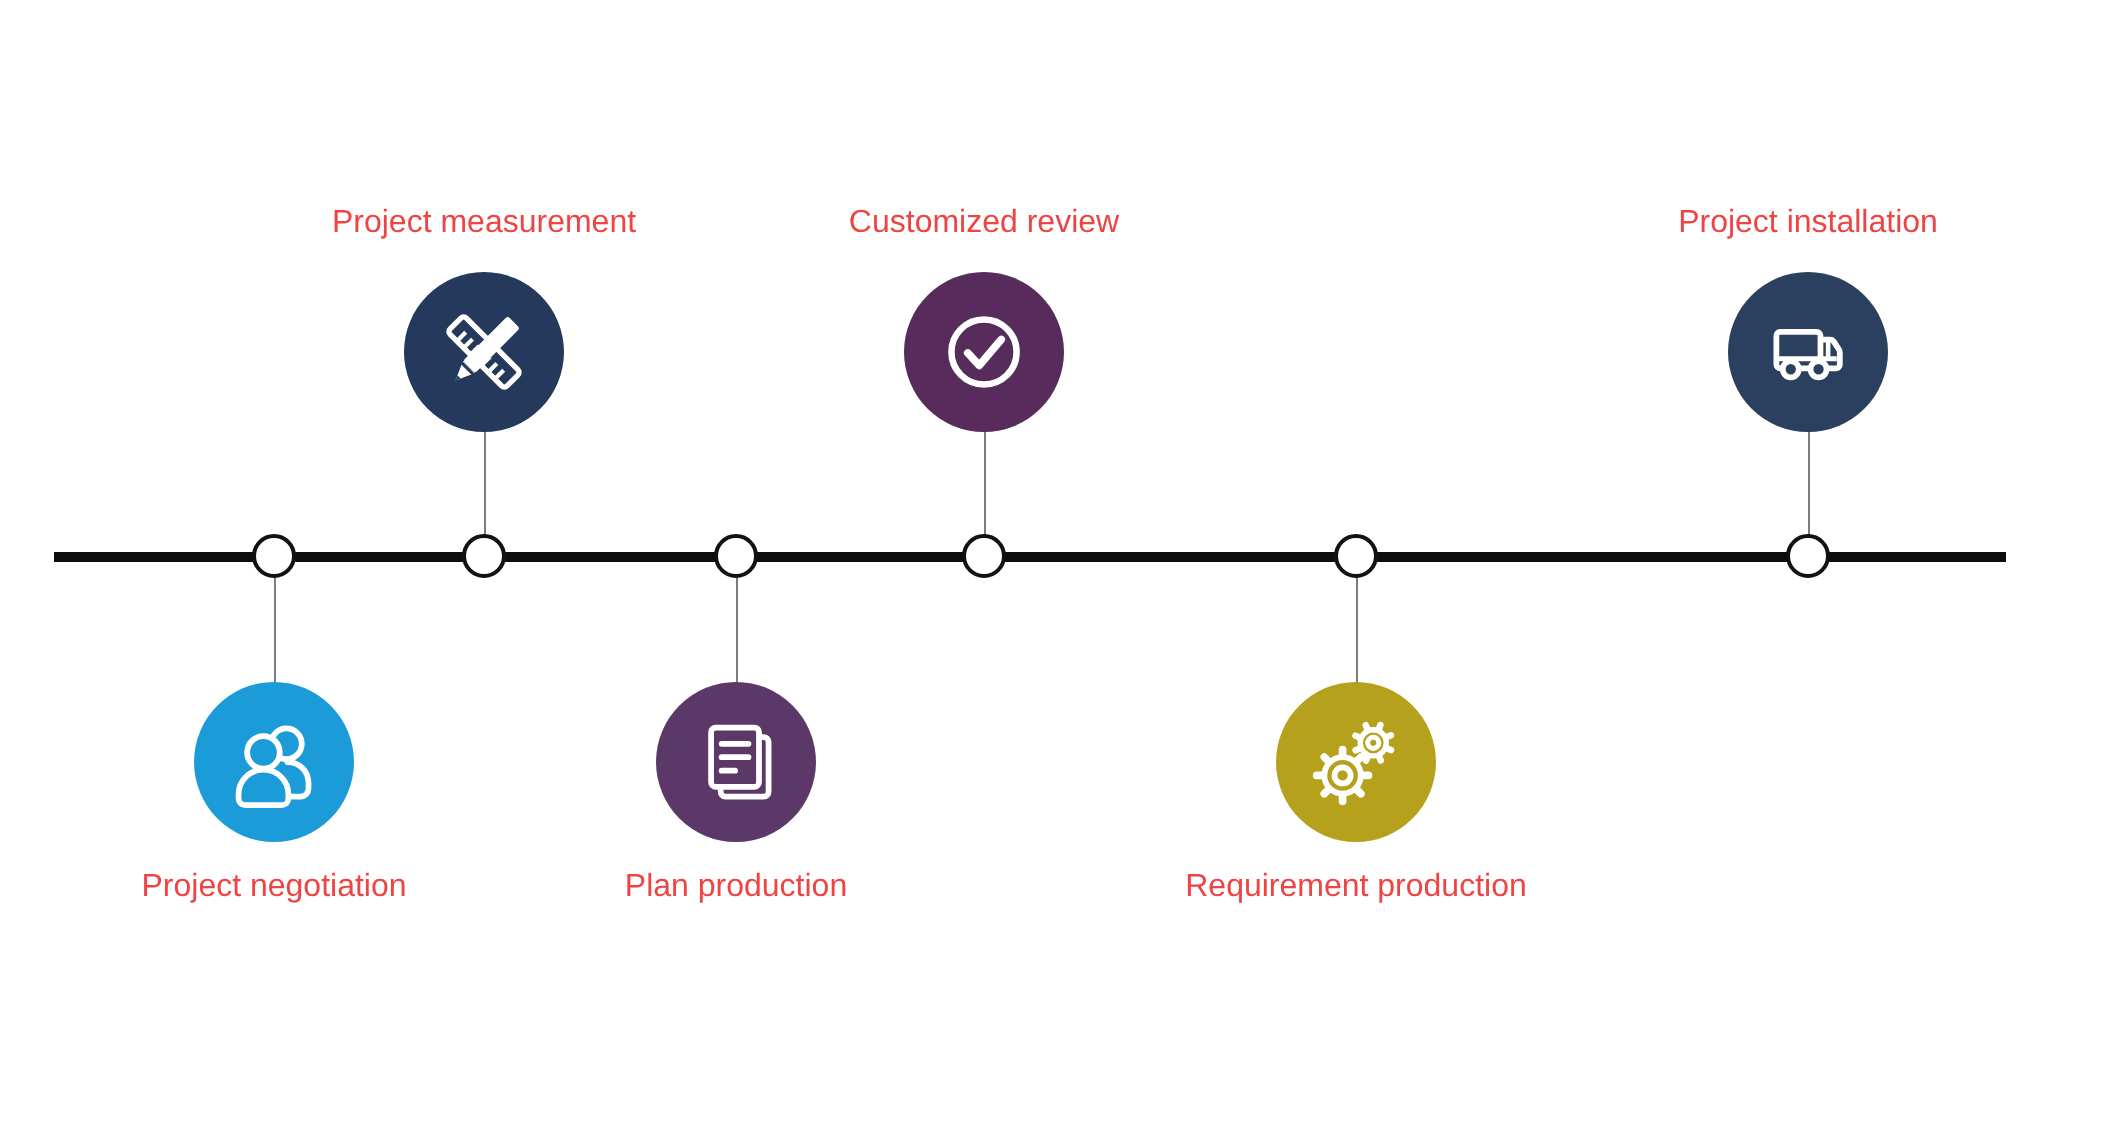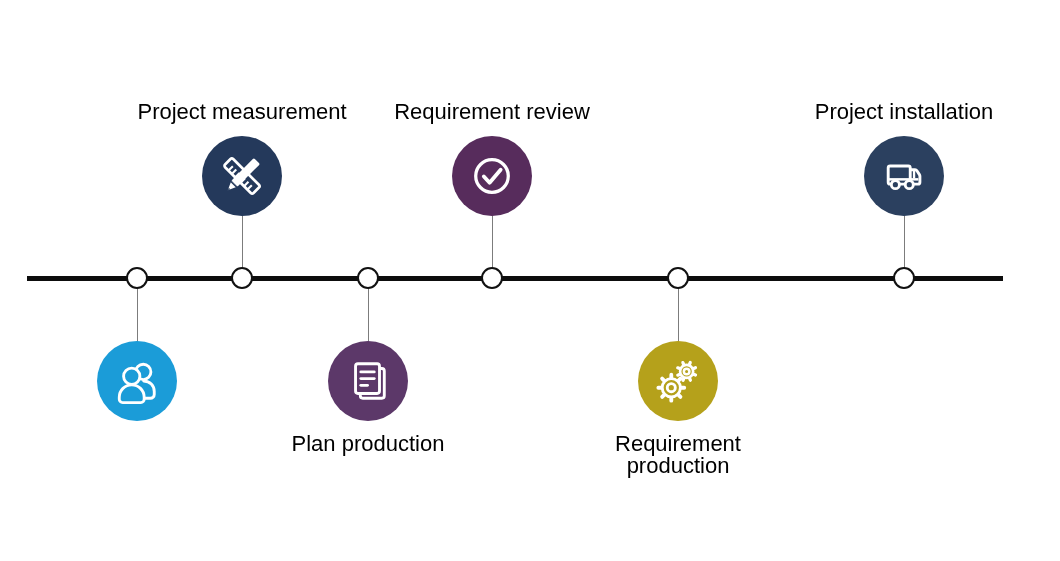--- a/index.html
+++ b/index.html
@@ -27,21 +27,21 @@
   }
   .icon-circle {
     position:absolute; width:80px; height:80px; border-radius:50%;
     display:flex; align-items:center; justify-content:center; z-index:3;
     left:calc(var(--cx) - 40px);
   }
   .icon-circle.above { top:136px; }
   .icon-circle.below { top:341px; }
   .label {
     position:absolute; width:220px; text-align:center;
-    font-size:22px; line-height:22px; color:#000000; z-index:2;
+    font-size:16px; line-height:22px; color:#ef4444; z-index:2;
     left:calc(var(--cx) - 110px);
   }
   .label.above { top:101px; }
   .label.below { top:433px; }
   svg { display:block; }
 </style>
 </head>
 <body>
 
 <div class="canvas">
@@ -52,20 +52,21 @@
     <div class="connector below"></div>
     <div class="node"></div>
     <div class="icon-circle below" style="background-color: rgb(27, 156, 216);">
       <svg width="46" height="46" viewBox="0 0 48 48">
         <circle cx="30.5" cy="14.5" r="8" fill="none" stroke="#fff" stroke-width="3"></circle>
         <path d="M31 24 c6.5 0 11 5 11 11 v3 a4 4 0 0 1 -4 4 h-12" fill="none" stroke="#fff" stroke-width="3" stroke-linecap="round"></path>
         <circle cx="18.5" cy="19" r="8.5" stroke="#fff" stroke-width="3" fill="#1B9CD8"></circle>
         <path d="M5.5 41 c0 -7.5 6 -13 13 -13 s13 5.5 13 13 v2 a3.5 3.5 0 0 1 -3.5 3.5 h-19 a3.5 3.5 0 0 1 -3.5 -3.5 z" stroke="#fff" stroke-width="3" stroke-linejoin="round" fill="#1B9CD8"></path>
       </svg>
     </div>
+    <div class="label below">Project negotiation</div>
   </div>
 
   <div class="step s1">
     <div class="connector above"></div>
     <div class="node"></div>
     <div class="icon-circle above" style="background-color: rgb(36, 57, 91);">
       <svg width="46" height="46" viewBox="0 0 48 48">
         <g transform="rotate(-45 24 24)">
           <rect x="18" y="3" width="12" height="42" rx="2" fill="none" stroke="#fff" stroke-width="2.8"></rect>
           <line x1="18" y1="10" x2="24.5" y2="10" stroke="#fff" stroke-width="2.2"></line>
@@ -103,21 +104,21 @@
 
   <div class="step s3">
     <div class="connector above"></div>
     <div class="node"></div>
     <div class="icon-circle above" style="background-color: rgb(87, 44, 92);">
       <svg width="46" height="46" viewBox="0 0 48 48">
         <circle cx="24" cy="24" r="17" fill="none" stroke="#fff" stroke-width="3.4"></circle>
         <polyline points="15.5,24.5 21.5,31 33,17.5" fill="none" stroke="#fff" stroke-width="4" stroke-linecap="round" stroke-linejoin="round"></polyline>
       </svg>
     </div>
-    <div class="label above">Requirement review</div>
+    <div class="label above">Customized review</div>
   </div>
 
   <div class="step s4">
     <div class="connector below"></div>
     <div class="node"></div>
     <div class="icon-circle below" style="background-color: rgb(181, 161, 27);">
       <svg width="46" height="46" viewBox="0 0 48 48">
         <g>
           <line x1="17" y1="21.5" x2="17" y2="17.5" stroke="#fff" stroke-width="4" stroke-linecap="round"></line>
           <line x1="17" y1="21.5" x2="17" y2="17.5" stroke="#fff" stroke-width="4" stroke-linecap="round" transform="rotate(45 17 31)"></line>

